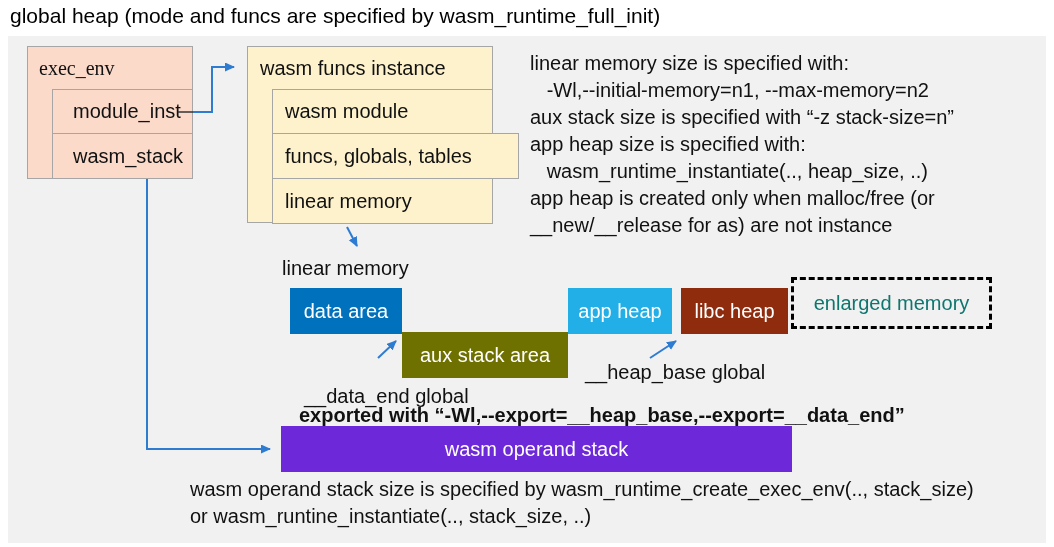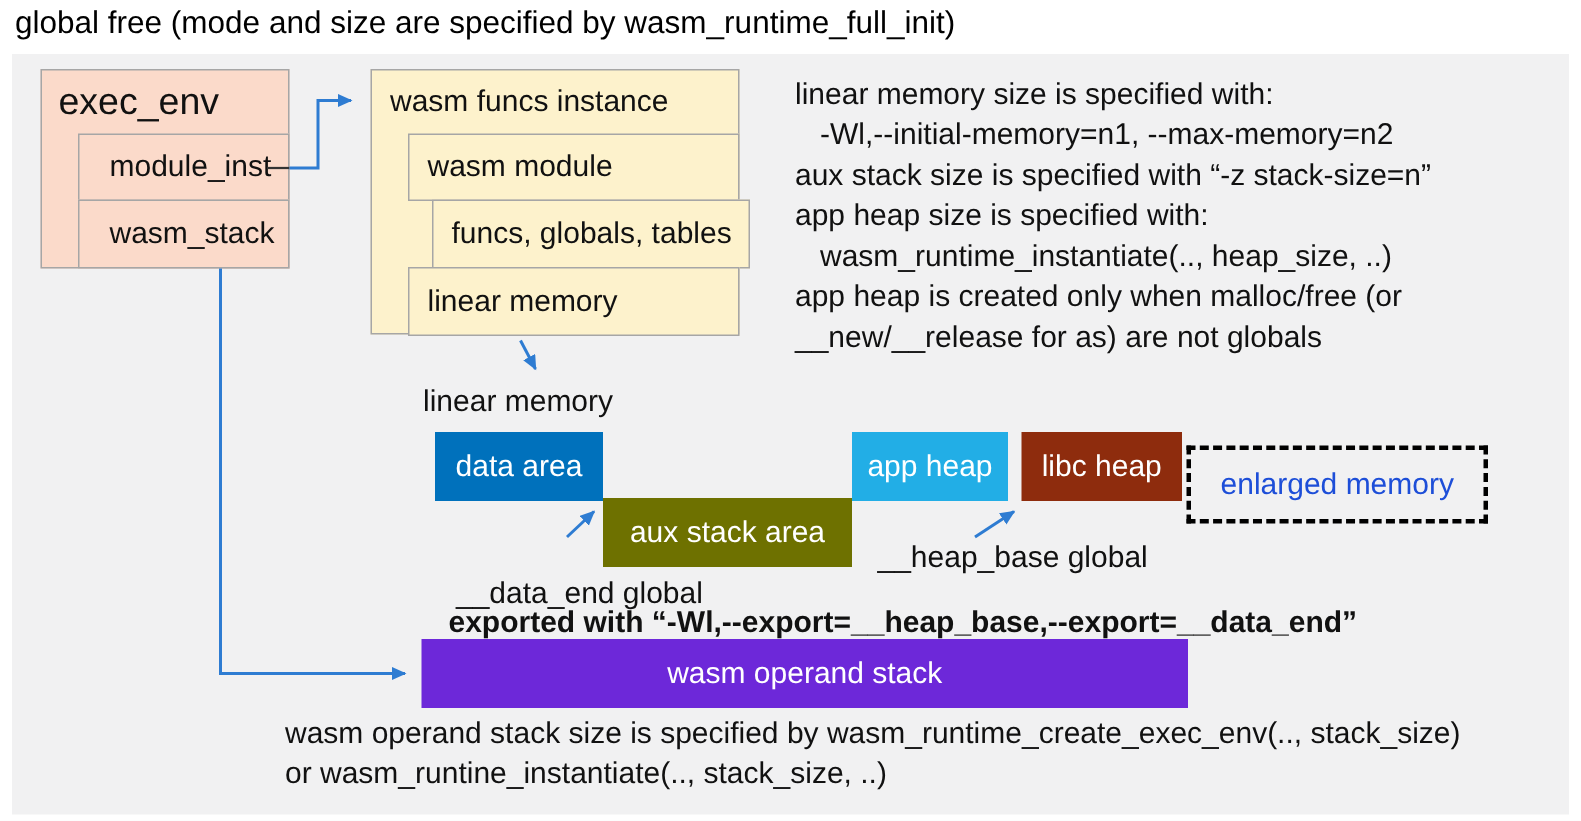--- a/index.html
+++ b/index.html
@@ -9,70 +9,70 @@
     background:#ffffff;
   }
   .abs{position:absolute;}
   #page-title{left:10px;top:4px;font-size:21px;color:#000;white-space:nowrap;}
   #panel{left:8px;top:36px;width:1038px;height:507px;background:#F1F1F2;}
 
   
   .struct-box{border:1px solid #A6A6A6;box-sizing:border-box;}
   #exec-outer{left:27px;top:46px;width:166px;height:133px;background:#FBDACA;}
   #exec-header{left:27px;top:46px;width:196px;height:44px;display:flex;align-items:center;
-    padding-left:12px;box-sizing:border-box;font-size:25px;}
+    padding-left:12px;box-sizing:border-box;font-size:20px;font-family:Liberation Serif, serif;}
   .exec-row{background:#FBDACA;border:1px solid #A6A6A6;box-sizing:border-box;
     display:flex;align-items:center;padding-left:20px;font-size:20px;}
   #exec-row-0{left:52px;top:89px;width:141px;height:45px;}
   #exec-row-1{left:52px;top:133px;width:141px;height:46px;}
 
   
   #inst-outer{left:247px;top:46px;width:246px;height:177px;background:#FDF2CC;}
   #inst-header{left:247px;top:46px;width:246px;height:44px;display:flex;align-items:center;
     padding-left:13px;box-sizing:border-box;font-size:20px;}
   .inst-row{background:#FDF2CC;border:1px solid #A6A6A6;box-sizing:border-box;
     display:flex;align-items:center;padding-left:12px;font-size:20px;}
   #inst-row-0{left:272px;top:89px;width:221px;height:45px;text-align:right;}
-  #inst-row-1{left:272px;top:133px;width:212px;height:46px;margin-left:16px;}
+  #inst-row-1{left:272px;top:133px;width:247px;height:46px;}
   #inst-row-2{left:272px;top:178px;width:221px;height:46px;}
 
   
   #notes-right{left:530px;top:50px;width:510px;font-size:20px;line-height:27px;}
   #notes-right .note-line{white-space:pre-wrap;}
 
   
   #lm-label{left:282px;top:257px;font-size:20px;}
   .seg{top:288px;height:46px;display:flex;align-items:center;justify-content:center;
     color:#fff;font-size:20px;white-space:nowrap;}
   #seg-0{left:290px;width:112px;}
   #seg-1{left:402px;width:166px;}
   #seg-2{left:568px;width:104px;}
   #seg-3{left:681px;width:107px;}
-  #seg-enlarged{left:791px;top:297px;width:195px;height:46px;border:3px dashed #000;
-    display:flex;align-items:center;justify-content:center;font-size:20px;color:#1d4ed8;}
+  #seg-enlarged{left:791px;top:277px;width:195px;height:46px;border:3px dashed #000;
+    display:flex;align-items:center;justify-content:center;font-size:20px;color:#0f766e;}
 
   #data-end-label{left:304px;top:361px;font-size:20px;white-space:nowrap;margin-top:24px;}
   #heap-base-label{left:585px;top:361px;font-size:20px;white-space:nowrap;}
   #export-note{left:299px;top:404px;font-size:20px;white-space:nowrap;font-weight:bold;}
 
   
   #operand-bar{left:281px;top:426px;width:511px;height:46px;display:flex;align-items:center;
     justify-content:center;color:#fff;font-size:20px;}
 
   #notes-bottom{left:190px;top:476px;width:850px;font-size:20px;line-height:27px;}
   #notes-bottom .note-line{white-space:pre-wrap;}
 
   #connectors{left:0;top:0;width:1054px;height:547px;pointer-events:none;}
 </style>
 </head>
 <body>
 
 <div id="stage">
 
-  <div class="abs" id="page-title">global free (mode and size are specified by wasm_runtime_full_init)</div>
+  <div class="abs" id="page-title">global heap (mode and funcs are specified by wasm_runtime_full_init)</div>
 
   <div class="abs" id="panel"></div>
 
   <div class="abs struct-box" id="exec-outer"></div>
   <div class="abs" id="exec-header">exec_env</div>
   <div class="abs exec-row" id="exec-row-0">module_inst</div>
   <div class="abs exec-row" id="exec-row-1">wasm_stack</div>
 
   <div class="abs struct-box" id="inst-outer"></div>
   <div class="abs" id="inst-header">wasm funcs instance</div>
@@ -80,21 +80,21 @@
   <div class="abs inst-row" id="inst-row-1">funcs, globals, tables</div>
   <div class="abs inst-row" id="inst-row-2">linear memory</div>
 
   <div class="abs" id="notes-right">
     <div class="note-line">linear memory size is specified with:</div>
     <div class="note-line">   -Wl,--initial-memory=n1, --max-memory=n2</div>
     <div class="note-line">aux stack size is specified with “-z stack-size=n”</div>
     <div class="note-line">app heap size is specified with:</div>
     <div class="note-line">   wasm_runtime_instantiate(.., heap_size, ..)</div>
     <div class="note-line">app heap is created only when malloc/free (or</div>
-    <div class="note-line">__new/__release for as) are not globals</div>
+    <div class="note-line">__new/__release for as) are not instance</div>
   </div>
 
   <div class="abs" id="lm-label">linear memory</div>
   <div class="abs seg" id="seg-0" style="background-color: rgb(0, 113, 188);">data area</div>
   <div class="abs seg" id="seg-1" style="background-color: rgb(110, 113, 0); margin-top: 44px;">aux stack area</div>
   <div class="abs seg" id="seg-2" style="background-color: rgb(34, 174, 230);">app heap</div>
   <div class="abs seg" id="seg-3" style="background-color: rgb(142, 44, 13);">libc heap</div>
   <div class="abs" id="seg-enlarged" style="background-color: rgb(241, 241, 242);">enlarged memory</div>
 
   <div class="abs" id="data-end-label">__data_end global</div>

